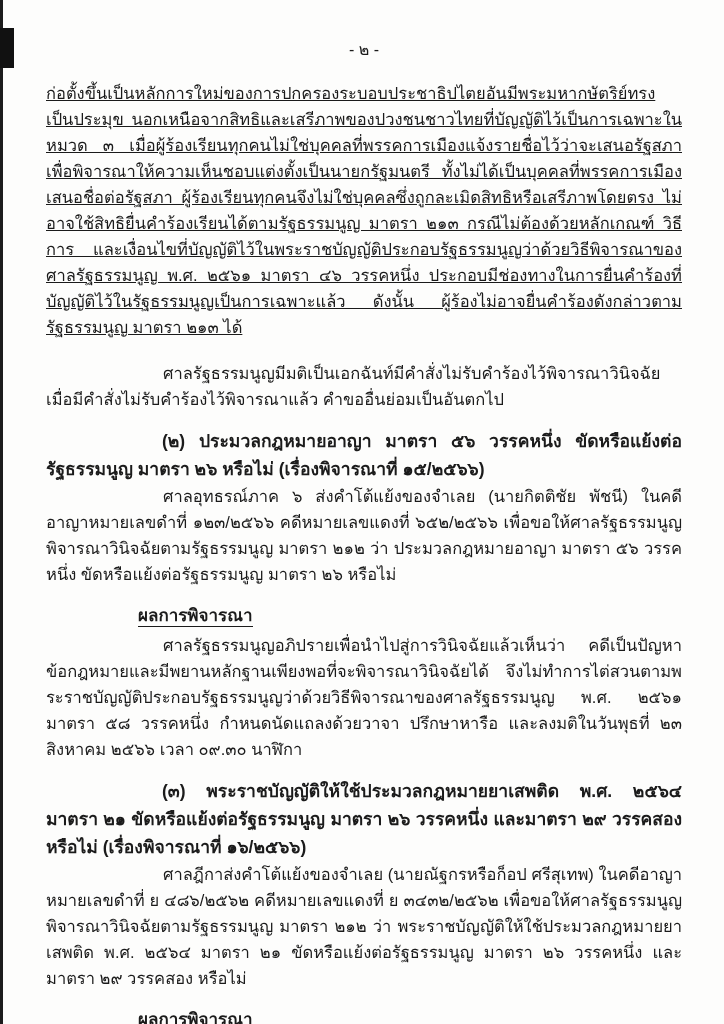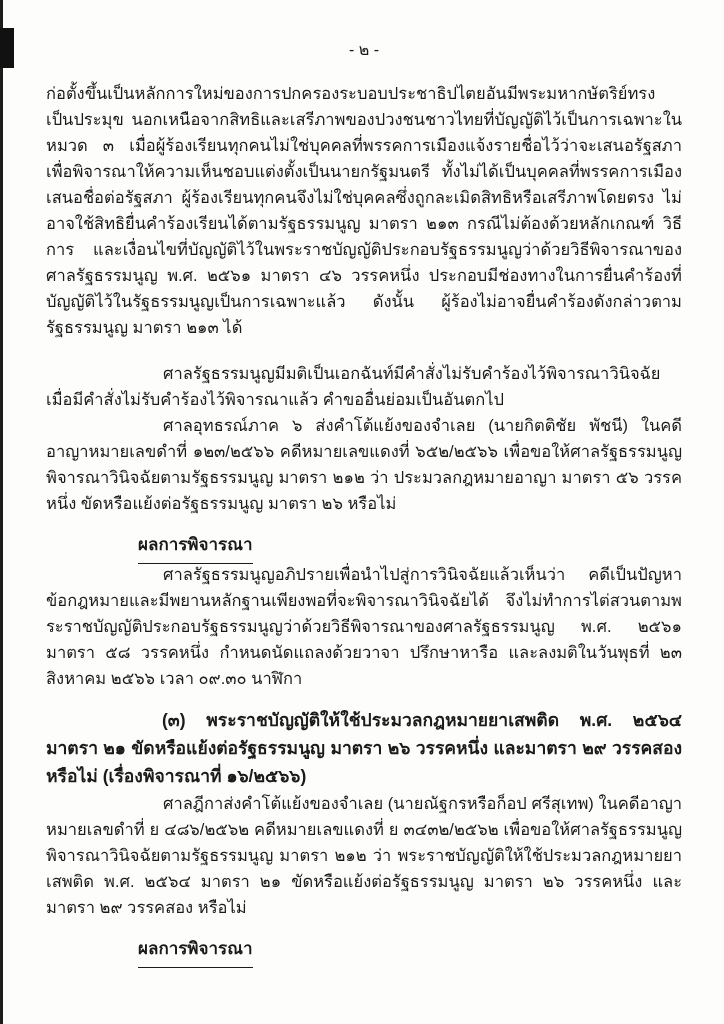--- a/index.html
+++ b/index.html
@@ -42,20 +42,21 @@
     margin: 0 0 20px 0;
   }
   p {
     margin: 0;
     font-size: 16.5px;
     line-height: 26px;
     text-align: justify;
   }
   .cont {
     text-indent: 0;
+    text-decoration: underline;
   }
   .para {
     text-indent: 117px;
   }
   .mt {
     margin-top: 20px;
   }
   .section-heading {
     font-weight: bold;
     font-size: 17.5px;
@@ -67,36 +68,37 @@
     margin-top: 15px;
     margin-left: 92px;
     margin-bottom: 3px;
     text-align: left;
     text-indent: 0;
   }
   .result-heading span {
     font-weight: bold;
     font-size: 17px;
     border-bottom: 1.5px solid #1b1b1b;
-    padding-bottom: 9px;
+    padding-bottom: 1px;
   }
 </style>
 </head>
 <body>
 
 <div class="page">
   <div class="scan-edge"></div>
   <div class="scan-notch"></div>
 
   <div class="page-number">- ๒ -</div>
 
   <p class="cont">ก่อตั้งขึ้นเป็นหลักการใหม่ของการปกครองระบอบประชาธิปไตยอันมีพระมหากษัตริย์ทรงเป็นประมุข นอกเหนือจากสิทธิและเสรีภาพของปวงชนชาวไทยที่บัญญัติไว้เป็นการเฉพาะในหมวด ๓ เมื่อผู้ร้องเรียนทุกคนไม่ใช่บุคคลที่พรรคการเมืองแจ้งรายชื่อไว้ว่าจะเสนอรัฐสภาเพื่อพิจารณาให้ความเห็นชอบแต่งตั้งเป็นนายกรัฐมนตรี ทั้งไม่ได้เป็นบุคคลที่พรรคการเมืองเสนอชื่อต่อรัฐสภา ผู้ร้องเรียนทุกคนจึงไม่ใช่บุคคลซึ่งถูกละเมิดสิทธิหรือเสรีภาพโดยตรง ไม่อาจใช้สิทธิยื่นคำร้องเรียนได้ตามรัฐธรรมนูญ มาตรา ๒๑๓ กรณีไม่ต้องด้วยหลักเกณฑ์ วิธีการ และเงื่อนไขที่บัญญัติไว้ในพระราชบัญญัติประกอบรัฐธรรมนูญว่าด้วยวิธีพิจารณาของศาลรัฐธรรมนูญ พ.ศ. ๒๕๖๑ มาตรา ๔๖ วรรคหนึ่ง ประกอบมีช่องทางในการยื่นคำร้องที่บัญญัติไว้ในรัฐธรรมนูญเป็นการเฉพาะแล้ว ดังนั้น ผู้ร้องไม่อาจยื่นคำร้องดังกล่าวตามรัฐธรรมนูญ มาตรา ๒๑๓ ได้</p>
 
   <p class="para mt">ศาลรัฐธรรมนูญมีมติเป็นเอกฉันท์มีคำสั่งไม่รับคำร้องไว้พิจารณาวินิจฉัย เมื่อมีคำสั่งไม่รับคำร้องไว้พิจารณาแล้ว คำขออื่นย่อมเป็นอันตกไป</p>
 
+  <p class="section-heading">(๒) ประมวลกฎหมายอาญา มาตรา ๕๖ วรรคหนึ่ง ขัดหรือแย้งต่อรัฐธรรมนูญ มาตรา ๒๖ หรือไม่ (เรื่องพิจารณาที่ ๑๕/๒๕๖๖)</p>
 
   <p class="para">ศาลอุทธรณ์ภาค ๖ ส่งคำโต้แย้งของจำเลย (นายกิตติชัย พัชนี) ในคดีอาญาหมายเลขดำที่ ๑๒๓/๒๕๖๖ คดีหมายเลขแดงที่ ๖๕๒/๒๕๖๖ เพื่อขอให้ศาลรัฐธรรมนูญพิจารณาวินิจฉัยตามรัฐธรรมนูญ มาตรา ๒๑๒ ว่า ประมวลกฎหมายอาญา มาตรา ๕๖ วรรคหนึ่ง ขัดหรือแย้งต่อรัฐธรรมนูญ มาตรา ๒๖ หรือไม่</p>
 
   <p class="result-heading"><span>ผลการพิจารณา</span></p>
 
   <p class="para">ศาลรัฐธรรมนูญอภิปรายเพื่อนำไปสู่การวินิจฉัยแล้วเห็นว่า คดีเป็นปัญหาข้อกฎหมายและมีพยานหลักฐานเพียงพอที่จะพิจารณาวินิจฉัยได้ จึงไม่ทำการไต่สวนตามพระราชบัญญัติประกอบรัฐธรรมนูญว่าด้วยวิธีพิจารณาของศาลรัฐธรรมนูญ พ.ศ. ๒๕๖๑ มาตรา ๕๘ วรรคหนึ่ง กำหนดนัดแถลงด้วยวาจา ปรึกษาหารือ และลงมติในวันพุธที่ ๒๓ สิงหาคม ๒๕๖๖ เวลา ๐๙.๓๐ นาฬิกา</p>
 
   <p class="section-heading">(๓) พระราชบัญญัติให้ใช้ประมวลกฎหมายยาเสพติด พ.ศ. ๒๕๖๔ มาตรา ๒๑ ขัดหรือแย้งต่อรัฐธรรมนูญ มาตรา ๒๖ วรรคหนึ่ง และมาตรา ๒๙ วรรคสอง หรือไม่ (เรื่องพิจารณาที่ ๑๖/๒๕๖๖)</p>
 
   <p class="para">ศาลฎีกาส่งคำโต้แย้งของจำเลย (นายณัฐกรหรือก็อป ศรีสุเทพ) ในคดีอาญา หมายเลขดำที่ ย ๔๘๖/๒๕๖๒ คดีหมายเลขแดงที่ ย ๓๔๓๒/๒๕๖๒ เพื่อขอให้ศาลรัฐธรรมนูญพิจารณาวินิจฉัยตามรัฐธรรมนูญ มาตรา ๒๑๒ ว่า พระราชบัญญัติให้ใช้ประมวลกฎหมายยาเสพติด พ.ศ. ๒๕๖๔ มาตรา ๒๑ ขัดหรือแย้งต่อรัฐธรรมนูญ มาตรา ๒๖ วรรคหนึ่ง และมาตรา ๒๙ วรรคสอง หรือไม่</p>

